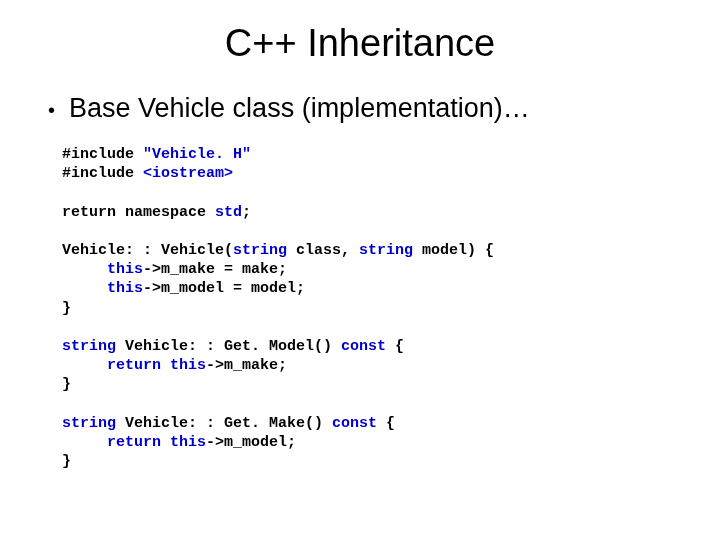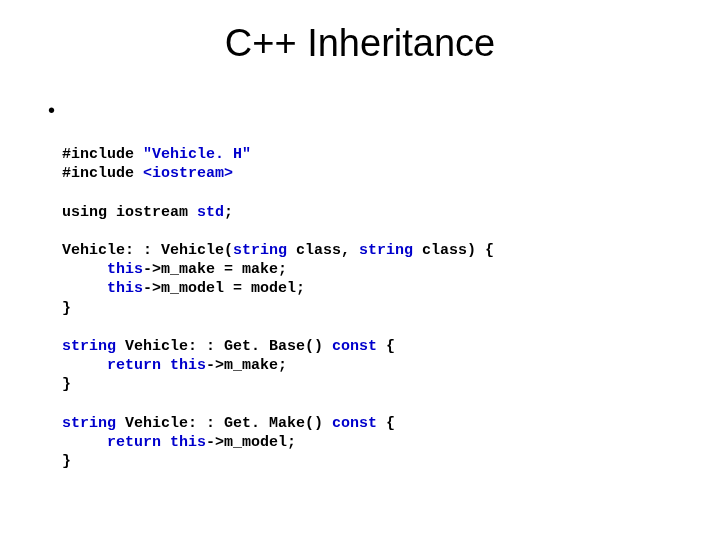--- a/index.html
+++ b/index.html
@@ -46,32 +46,33 @@
   .kw { color: #0000cc; }
 </style>
 </head>
 <body>
 
 <div class="slide">
   <h1 class="title">C++ Inheritance</h1>
 
   <div class="bullet-row">
     <span class="bullet-dot">•</span>
+    <span>Base Vehicle class (implementation)…</span>
   </div>
 
   <div class="code"><span>#include </span><span class="kw">"Vehicle. H"</span>
 <span>#include </span><span class="kw">&lt;iostream&gt;</span>
 
-<span>using iostream </span><span class="kw">std</span><span>;</span>
+<span>return namespace </span><span class="kw">std</span><span>;</span>
 
-<span>Vehicle: : Vehicle(</span><span class="kw">string</span><span> class, </span><span class="kw">string</span><span> class) {</span>
+<span>Vehicle: : Vehicle(</span><span class="kw">string</span><span> class, </span><span class="kw">string</span><span> model) {</span>
 <span>     </span><span class="kw">this</span><span>-&gt;m_make = make;</span>
 <span>     </span><span class="kw">this</span><span>-&gt;m_model = model;</span>
 <span>}</span>
 
-<span class="kw">string</span><span> Vehicle: : Get. Base() </span><span class="kw">const</span><span> {</span>
+<span class="kw">string</span><span> Vehicle: : Get. Model() </span><span class="kw">const</span><span> {</span>
 <span>     </span><span class="kw">return this</span><span>-&gt;m_make;</span>
 <span>}</span>
 
 <span class="kw">string</span><span> Vehicle: : Get. Make() </span><span class="kw">const</span><span> {</span>
 <span>     </span><span class="kw">return this</span><span>-&gt;m_model;</span>
 <span>}</span></div>
 </div>
 
 </body></html>

